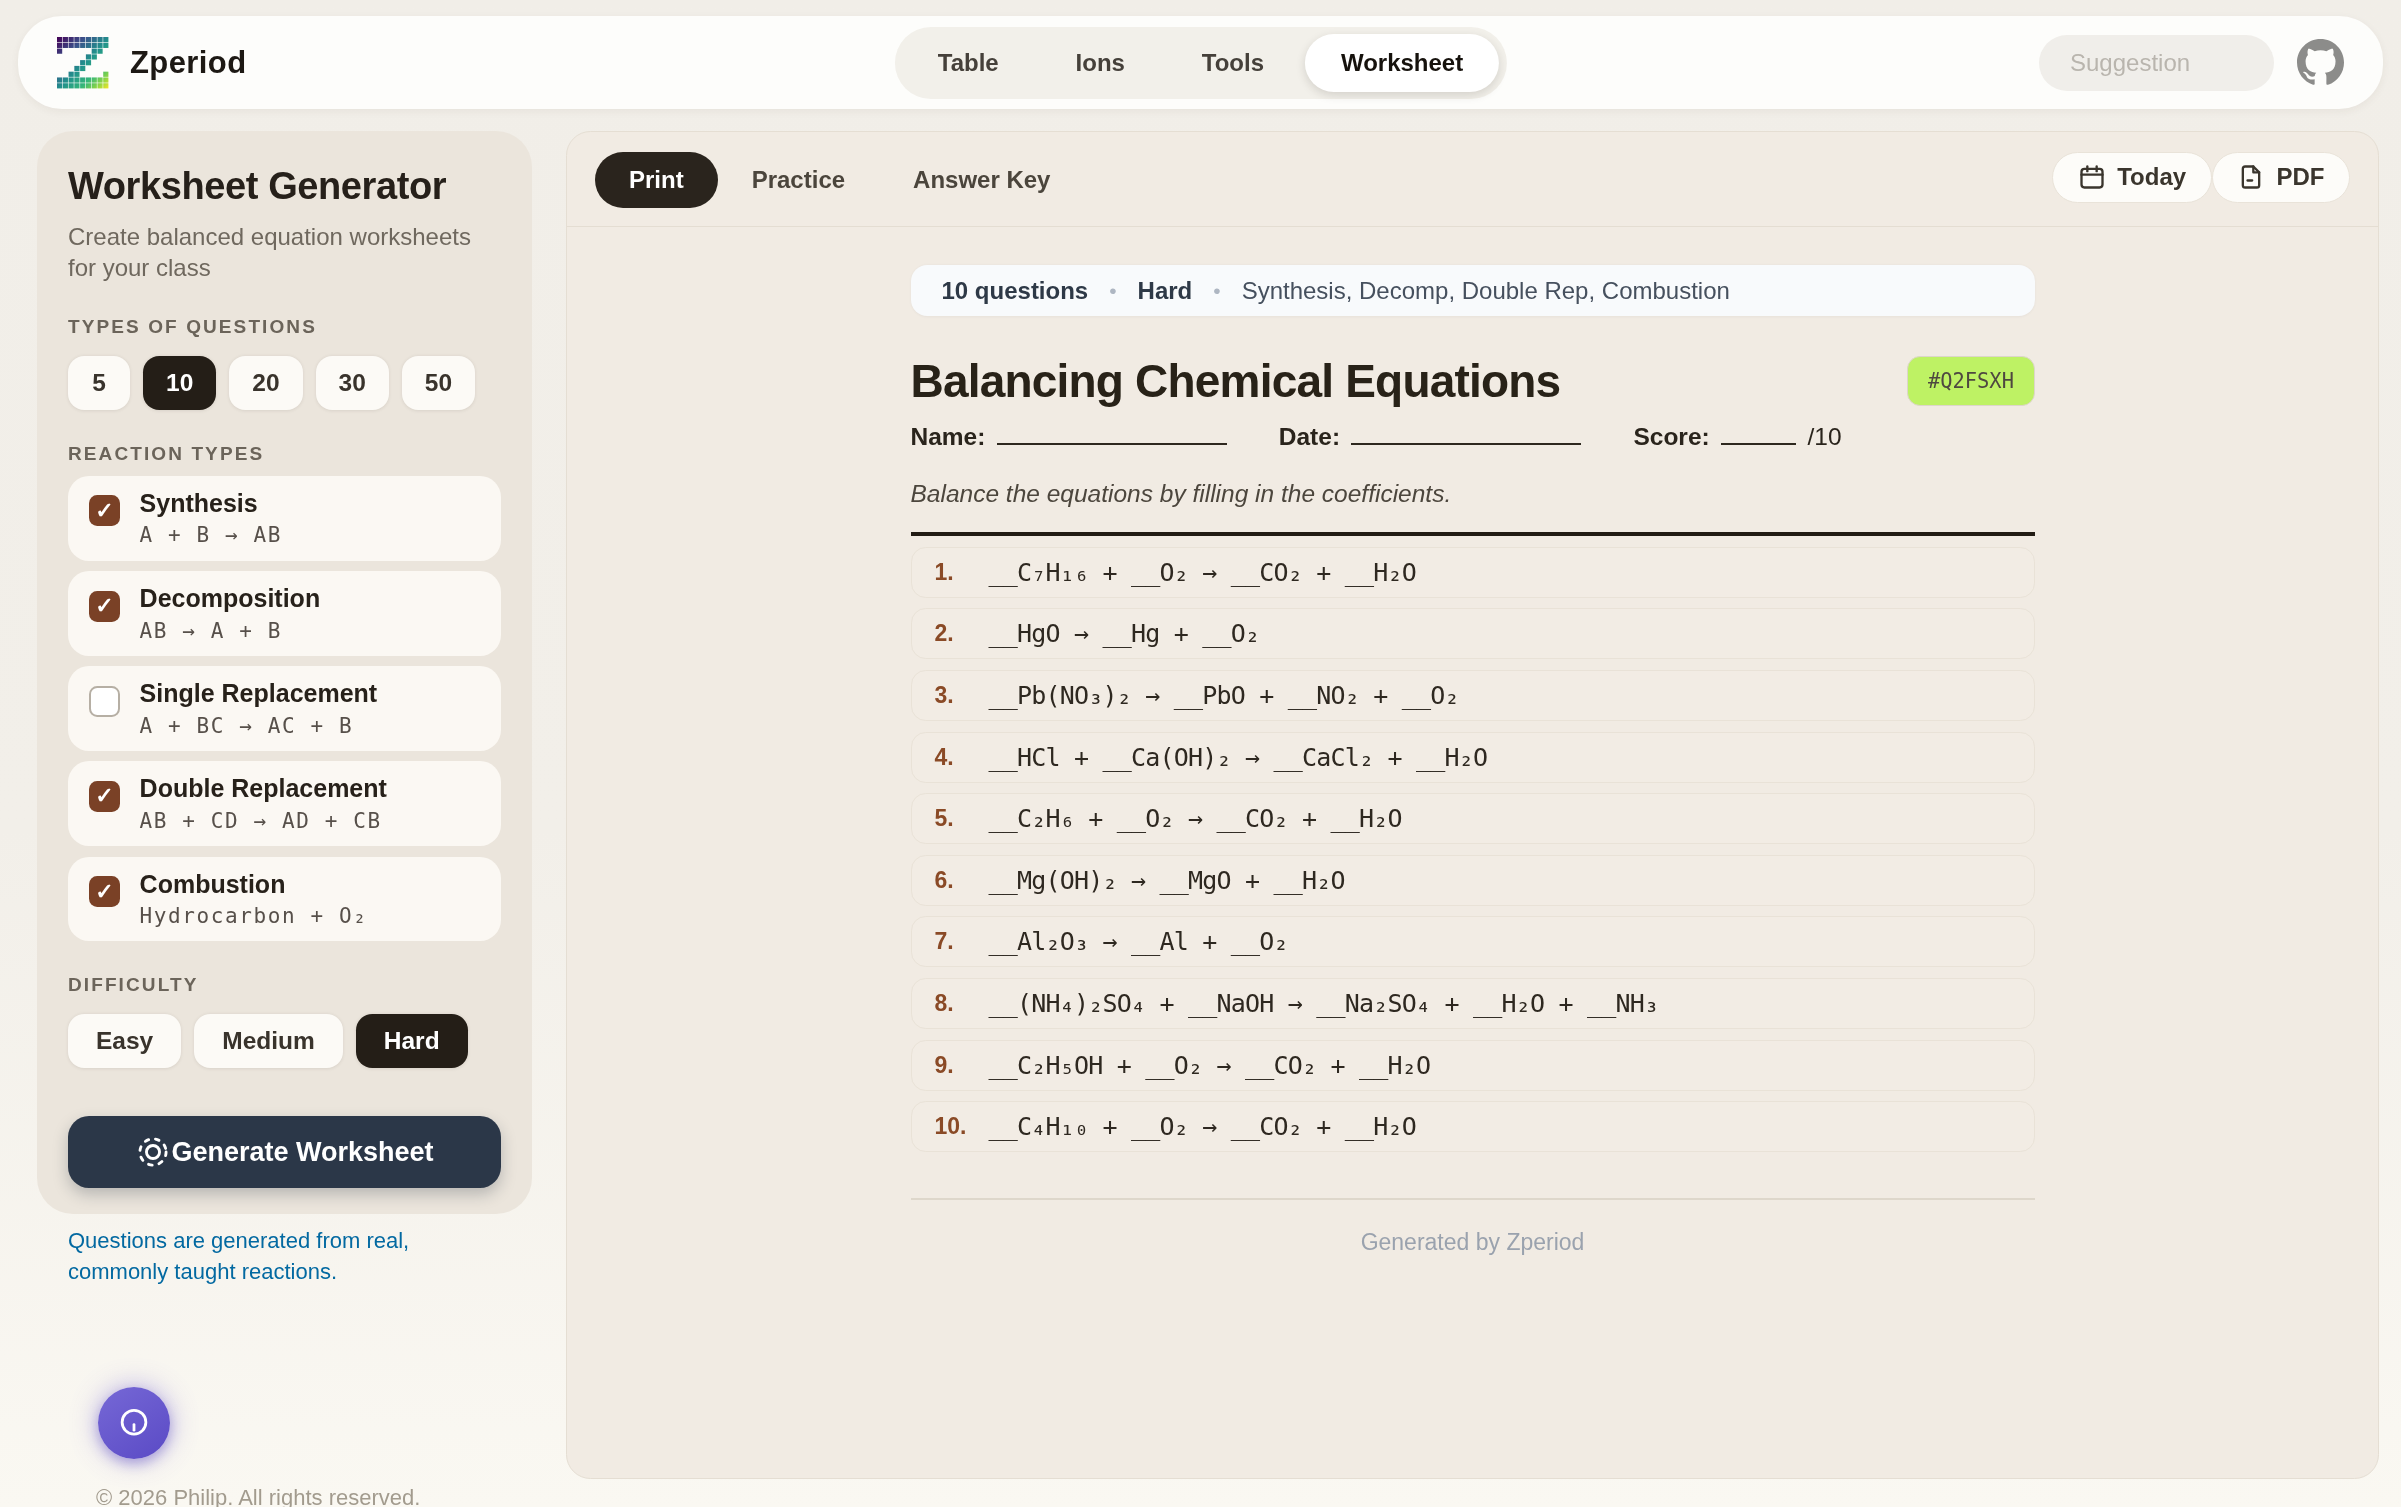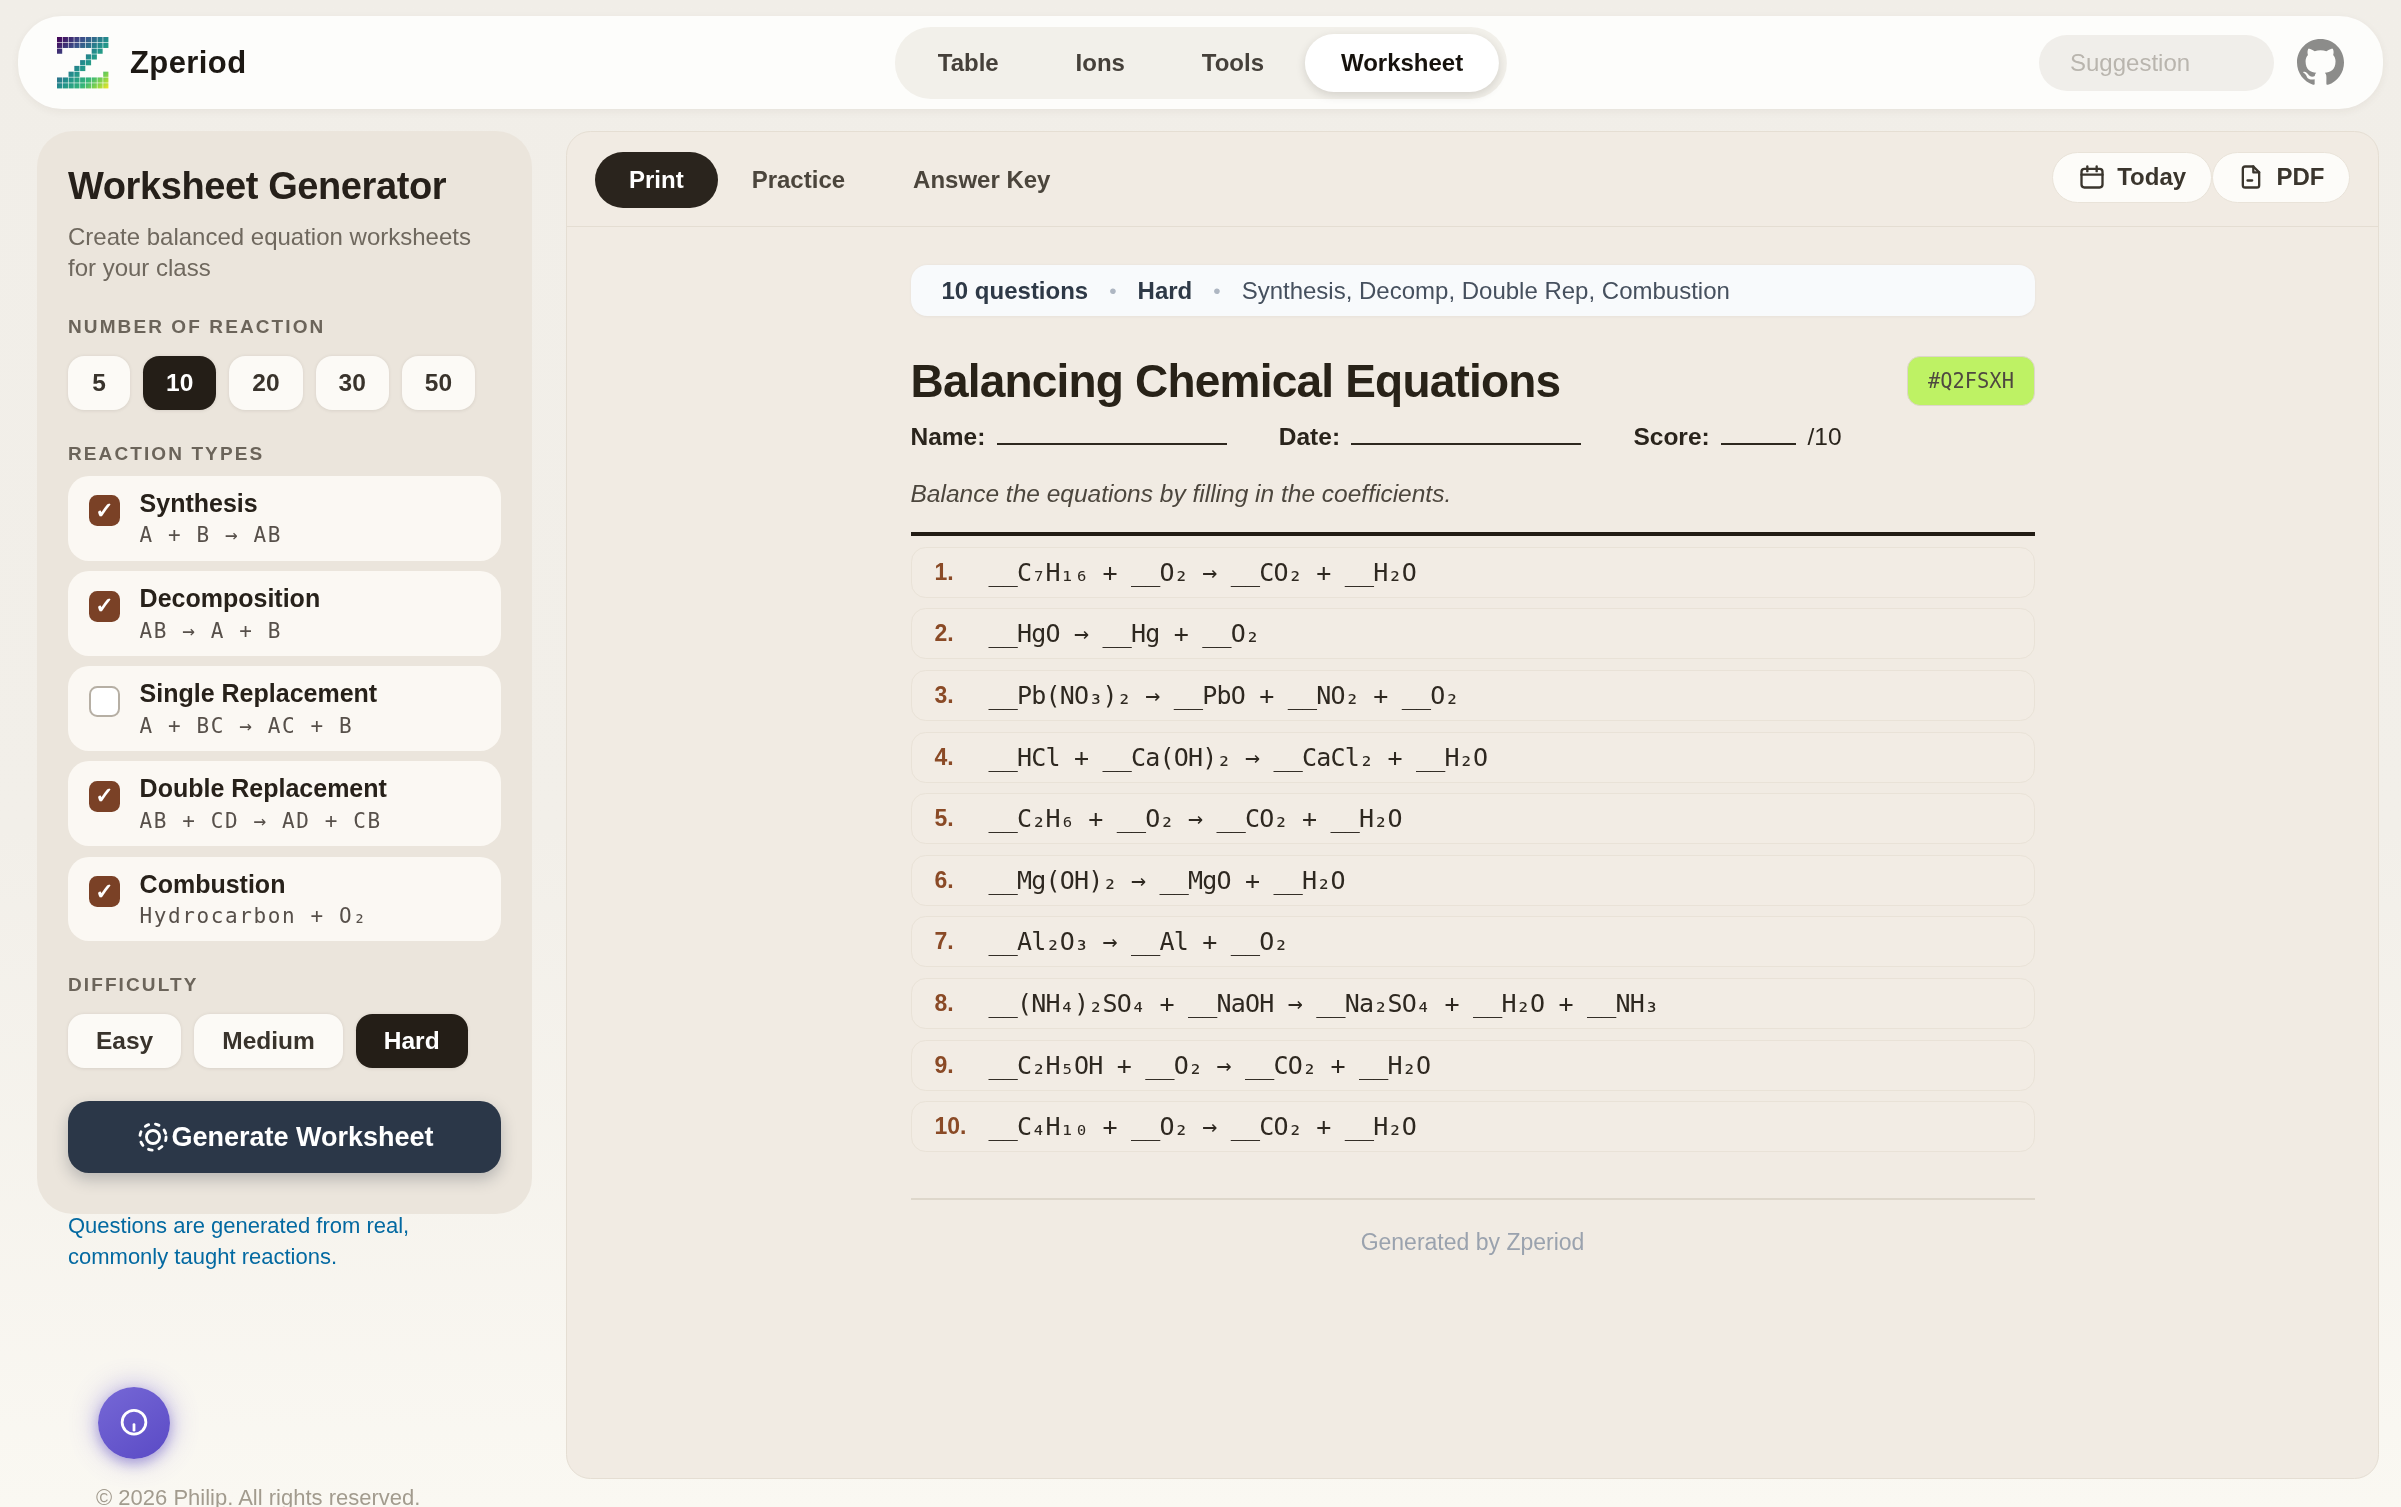--- a/index.html
+++ b/index.html
@@ -61,21 +61,21 @@
   }
   .rt-card:first-of-type { margin-top:16.3px; }
   .checkbox { width:31px; height:31px; border-radius:8.2px; flex:none; margin-top:6.5px;
     display:flex; align-items:center; justify-content:center; }
   .checkbox.checked { background:#7a4126; color:#fff; font-size:22px; font-weight:bold; }
   .checkbox.unchecked { background:#ffffff; border:2.5px solid #b6afa4; color:transparent; }
   .rt-name { font-size:25px; font-weight:600; color:#27211a; line-height:1.15; }
   .rt-formula { margin-top:5.7px; font-family:"DejaVu Sans Mono",monospace; font-size:21px;
     letter-spacing:1.6px; color:#57504a; line-height:1.15; }
   .generate-btn {
-    margin-top:33px; width:100%; height:72px; border:none; border-radius:21px;
+    margin-top:48px; width:100%; height:72px; border:none; border-radius:21px;
     background:#2b3748; color:#ffffff; font-family:"Liberation Sans",sans-serif;
     font-size:27px; font-weight:bold; display:flex; align-items:center; justify-content:center;
     cursor:pointer; box-shadow:0 6.5px 14.7px rgba(32,42,58,.25);
   }
   .side-note { margin-top:38px; text-align:left; font-size:22px; line-height:1.4; color:#0369a1; }
   .fab {
     position:absolute; left:98px; top:1387px; width:72px; height:72px; border-radius:50%;
     border:none; cursor:pointer;
     background:linear-gradient(145deg,#7668d6,#5a4ac5);
     box-shadow:0 0 28px rgba(108,92,214,.45), 0 4.9px 11.4px rgba(80,65,180,.35);
@@ -217,21 +217,21 @@
         <path d="M8 0C3.58 0 0 3.58 0 8c0 3.54 2.29 6.53 5.47 7.59.4.07.55-.17.55-.38 0-.19-.01-.82-.01-1.49-2.01.37-2.53-.49-2.69-.94-.09-.23-.48-.94-.82-1.13-.28-.15-.68-.52-.01-.53.63-.01 1.08.58 1.23.82.72 1.21 1.87.87 2.33.66.07-.52.28-.87.51-1.07-1.78-.2-3.64-.89-3.64-3.95 0-.87.31-1.59.82-2.15-.08-.2-.36-1.02.08-2.12 0 0 .67-.21 2.2.82.64-.18 1.32-.27 2-.27s1.36.09 2 .27c1.53-1.04 2.2-.82 2.2-.82.44 1.1.16 1.92.08 2.12.51.56.82 1.27.82 2.15 0 3.07-1.87 3.75-3.65 3.95.29.25.54.73.54 1.48 0 1.07-.01 1.93-.01 2.2 0 .21.15.46.55.38A8.01 8.01 0 0 0 16 8c0-4.42-3.58-8-8-8z"></path>
       </svg>
     </a>
   </div>
 </header>
 
 <aside class="sidebar">
   <h1 class="side-title">Worksheet Generator</h1>
   <p class="side-sub">Create balanced equation worksheets for your class</p>
 
-  <div class="side-label">NUMBER OF REACTION</div>
+  <div class="side-label">TYPES OF QUESTIONS</div>
   <div class="pill-row">
     <button class="pill-btn">5</button>
     <button class="pill-btn active">10</button>
     <button class="pill-btn">20</button>
     <button class="pill-btn">30</button>
     <button class="pill-btn">50</button>
   </div>
 
   <div class="side-label">REACTION TYPES</div>
 

